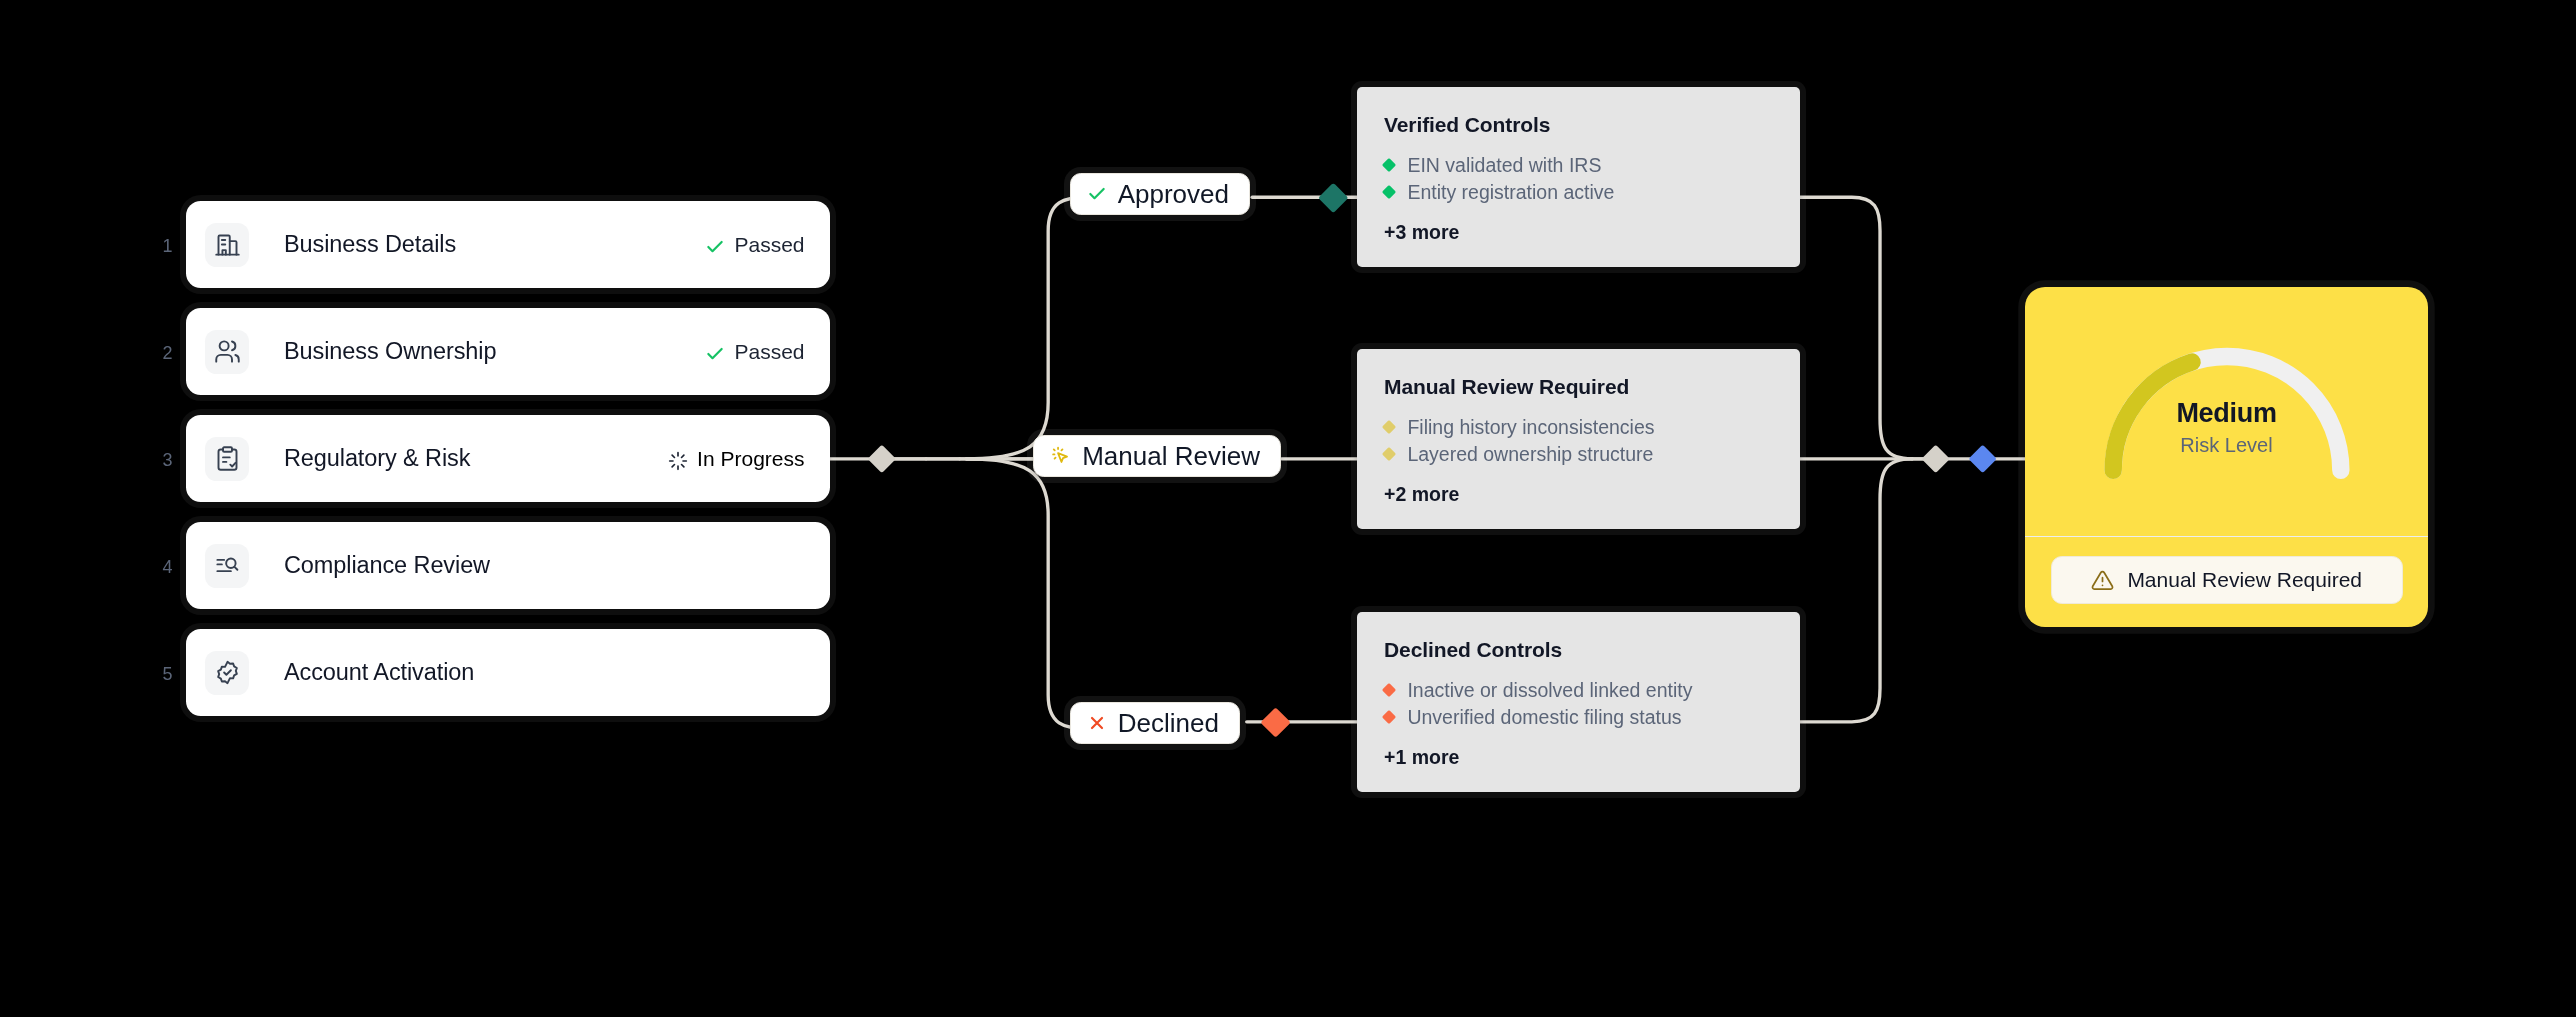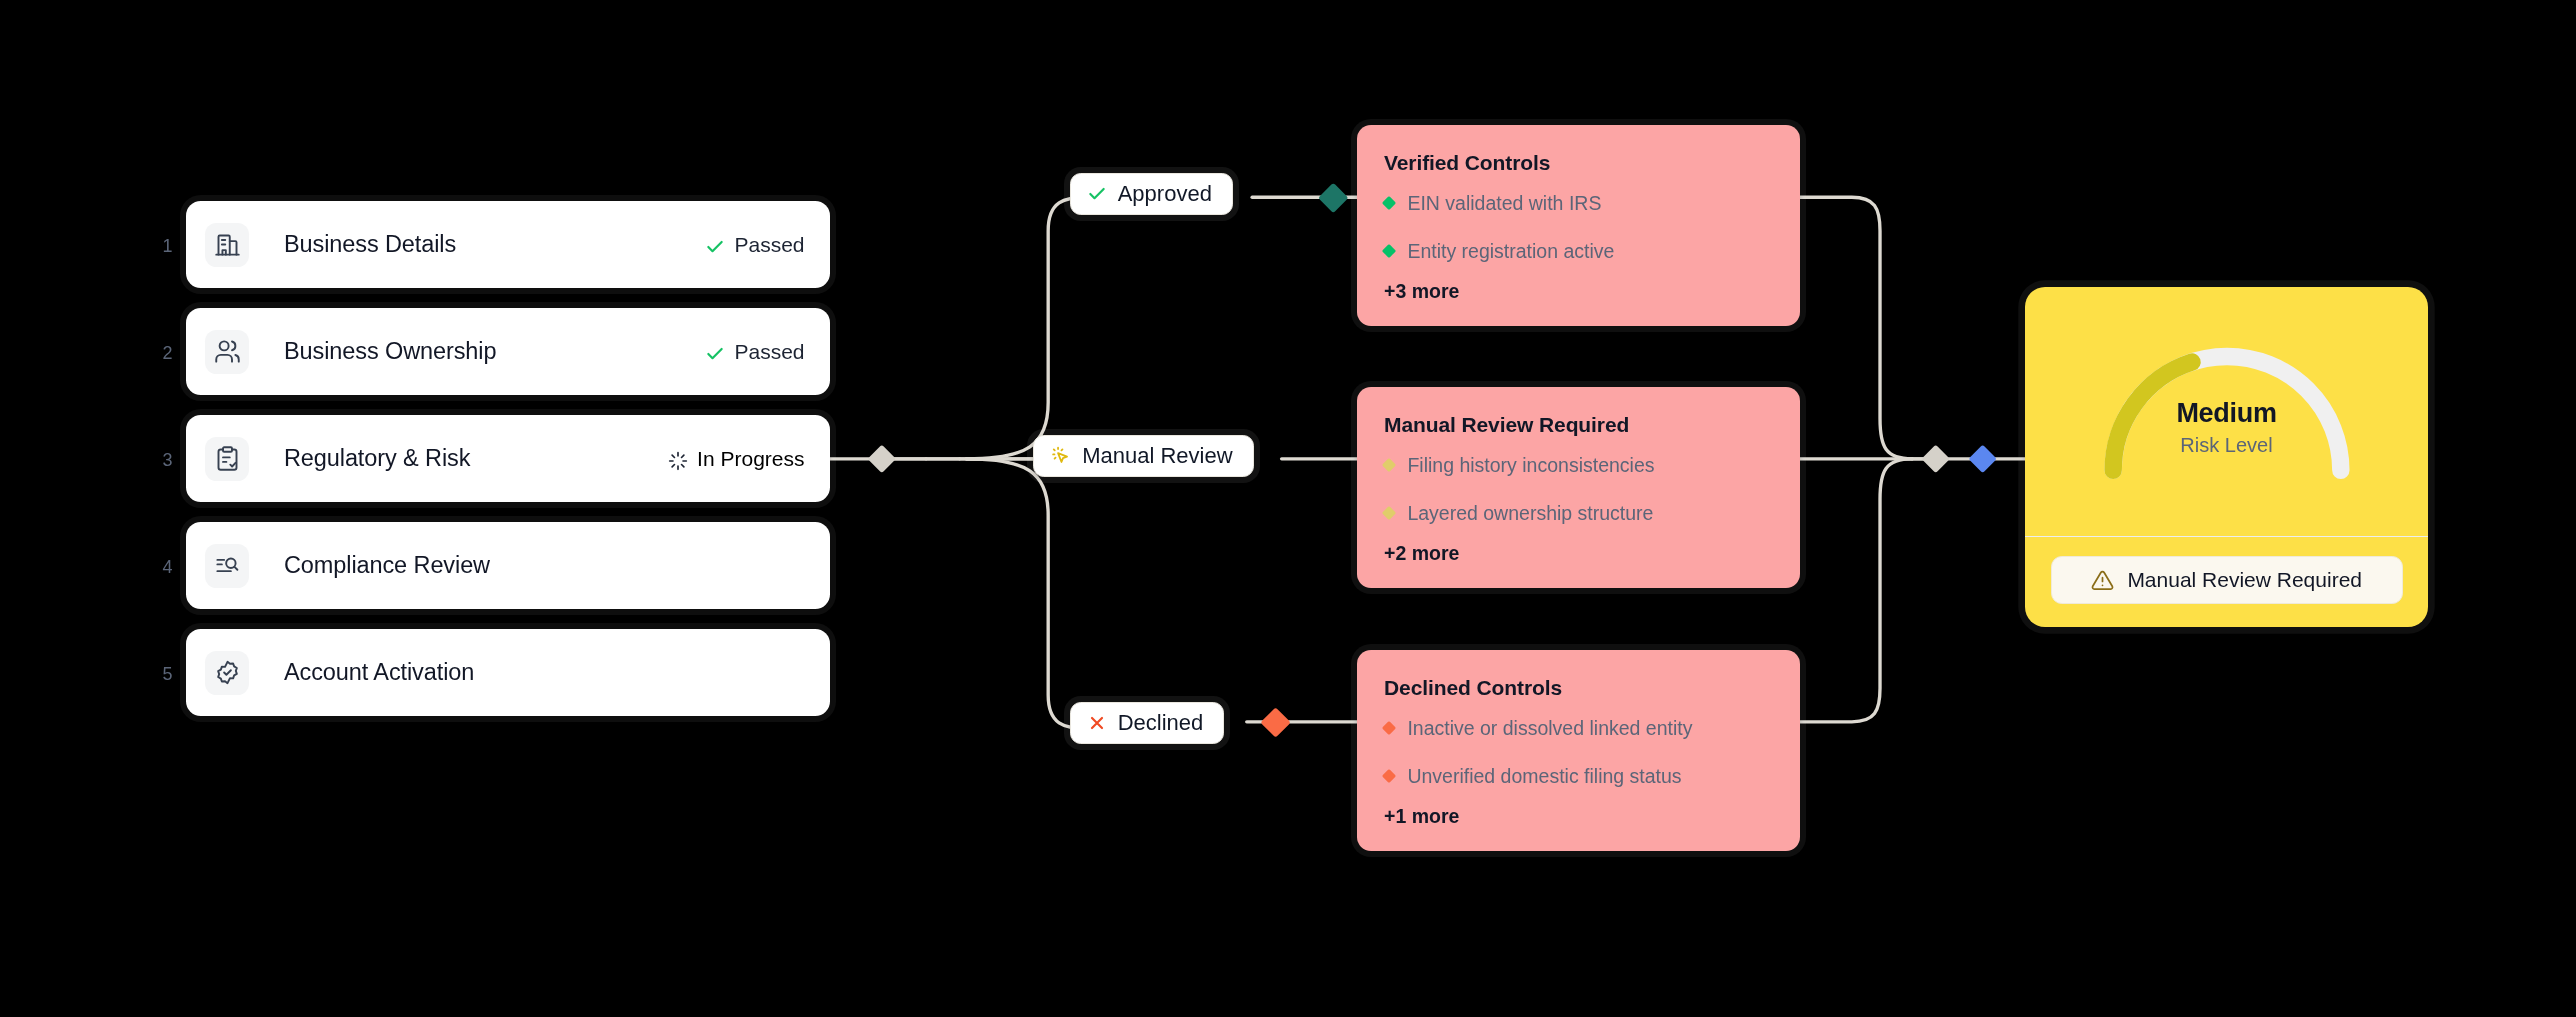--- a/index.html
+++ b/index.html
@@ -42,32 +42,31 @@
   }
   .st-passed { color: #1d2433; }
   .st-progress { color: #000000; }
 
   
   .pill {
     position: absolute; display: flex; align-items: center; gap: 10.7px;
     background: #ffffff; border: 1.3px solid #e9e6de; border-radius: 10.7px;
     padding: 9.4px 20px 9.4px 16px; height: 42px;
     box-shadow: 0 0 0 6px rgba(255,255,255,0.07), 0 1.3px 4px rgba(0,0,0,0.2);
-    font-size: 22px; color: #111827; white-space: nowrap;
+    font-size: 26px; color: #111827; white-space: nowrap;
   }
 
   
   .ctrl-card {
-    position: absolute; width: 443px; background: #fca5a5; border-radius: 14px;
+    position: absolute; width: 443px; background: #e5e5e5; border-radius: 5px;
     box-shadow: 0 0 0 6px rgba(255,255,255,0.06), 0 2px 6px rgba(0,0,0,0.22);
     padding: 25.5px 27px 23px 27px;
-    margin-top: 38px;
   }
   .ctrl-title { font-size: 21px; color: #121726; font-weight: 700; letter-spacing: -0.1px; }
-  .ctrl-list { margin-top: 17.4px; display: flex; flex-direction: column; gap: 25px; }
+  .ctrl-list { margin-top: 17.4px; display: flex; flex-direction: column; gap: 4px; }
   .ctrl-item { display: flex; align-items: center; gap: 13.4px; font-size: 19.5px; color: #5b6578; }
   .dia { width: 10px; height: 10px; transform: rotate(45deg); border-radius: 1.3px; flex: 0 0 auto; }
   .ctrl-more { margin-top: 17.4px; font-size: 19.5px; color: #121726; font-weight: 700; }
 
   
   .risk-card {
     position: absolute; left: 2025px; top: 287px; width: 403px; height: 340px;
     background: #fde047; border-radius: 20px;
     box-shadow: 0 0 0 6.7px rgba(255,255,255,0.06), 0 2px 6.7px rgba(0,0,0,0.22);
     display: flex; flex-direction: column;

